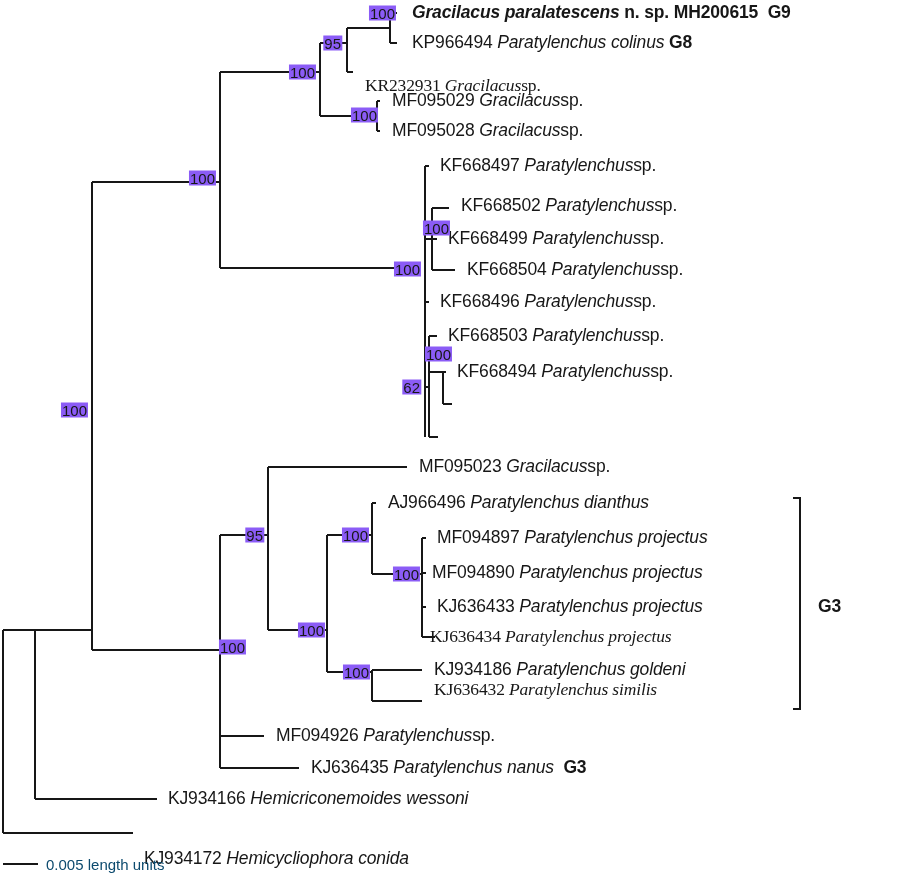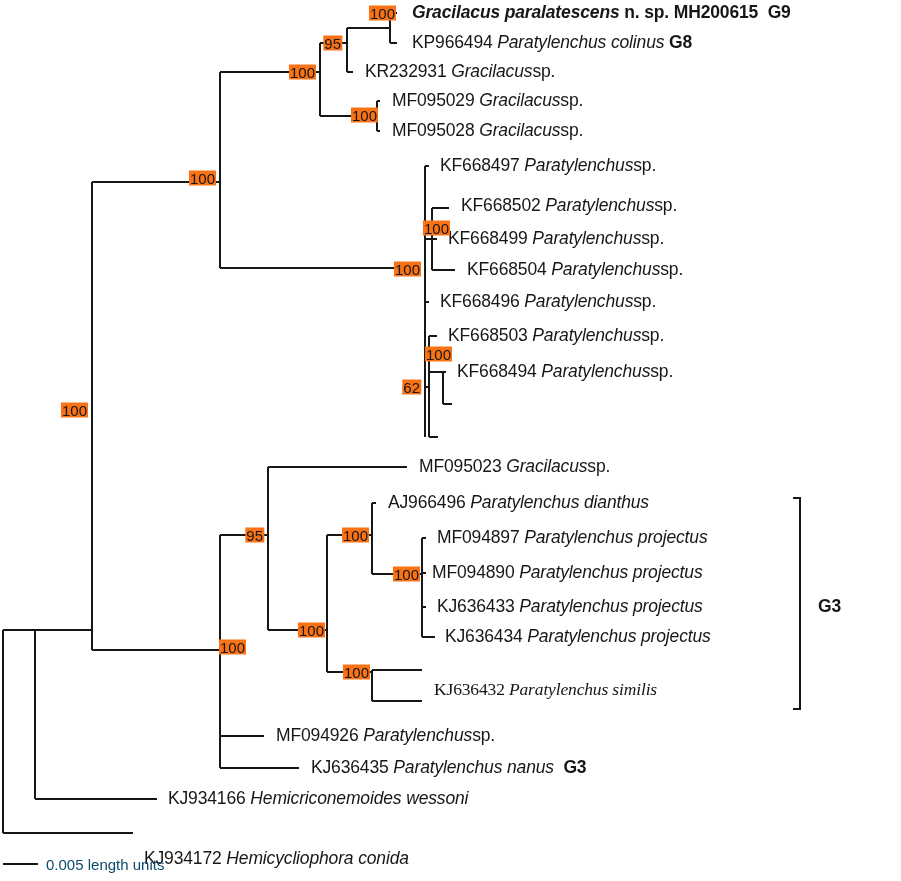--- a/index.html
+++ b/index.html
@@ -54,21 +54,21 @@
     font-weight: bold;
     font-style: normal;
   }
   .boot-label {
     position: absolute;
     font-size: 15px;
     line-height: 1;
     color: #171717;
     white-space: nowrap;
     transform: translate(-100%, -50%);
-    background: #f97316;
+    background: #8b5cf6;
     padding: 0 1px;
   }
   .bracket-tag {
     position: absolute;
     font-size: 17.5px;
     font-weight: bold;
     color: #171717;
     transform: translateY(-50%);
     white-space: nowrap;
   }
@@ -187,21 +187,21 @@
       <path d="M793,498 L800,498 L800,709 L793,709" stroke-width="1.7"></path>
 
       <path d="M3,864 L38,864" stroke-width="1.7"></path>
     </g>
   </svg>
 
   <div class="tip-label bold-tip" style="left:412px; top:13px;"><span class="sp">Gracilacus paralatescens</span>&nbsp;<span class="suffix">n. sp.</span>&nbsp;<span class="acc">MH200615</span>&nbsp;&nbsp;<span class="group-tag">G9</span></div>
 
   <div class="tip-label" style="left:412px; top:43px;"><span class="acc">KP966494</span>&nbsp;<span class="sp">Paratylenchus colinus</span>&nbsp;<span class="group-tag">G8</span></div>
 
-  <div class="tip-label" style="left:365px; top:72px;"><span class="acc">KR232931</span>&nbsp;<span class="sp">Gracilacus</span><span class="suffix">sp.</span></div>
+  <div class="tip-label" style="left:365px; top:86px;font-family:Liberation Serif, serif;"><span class="acc">KR232931</span>&nbsp;<span class="sp">Gracilacus</span><span class="suffix">sp.</span></div>
 
   <div class="tip-label" style="left:392px; top:101px;"><span class="acc">MF095029</span>&nbsp;<span class="sp">Gracilacus</span><span class="suffix">sp.</span></div>
 
   <div class="tip-label" style="left:392px; top:131px;"><span class="acc">MF095028</span>&nbsp;<span class="sp">Gracilacus</span><span class="suffix">sp.</span></div>
 
   <div class="tip-label" style="left:440px; top:166px;"><span class="acc">KF668497</span>&nbsp;<span class="sp">Paratylenchus</span><span class="suffix">sp.</span></div>
 
   <div class="tip-label" style="left:461px; top:206px;"><span class="acc">KF668502</span>&nbsp;<span class="sp">Paratylenchus</span><span class="suffix">sp.</span></div>
 
   <div class="tip-label" style="left:448px; top:239px;"><span class="acc">KF668499</span>&nbsp;<span class="sp">Paratylenchus</span><span class="suffix">sp.</span></div>
@@ -219,22 +219,23 @@
   <div class="tip-label" style="left:419px; top:467px;"><span class="acc">MF095023</span>&nbsp;<span class="sp">Gracilacus</span><span class="suffix">sp.</span></div>
 
   <div class="tip-label" style="left:388px; top:503px;"><span class="acc">AJ966496</span>&nbsp;<span class="sp">Paratylenchus dianthus</span></div>
 
   <div class="tip-label" style="left:437px; top:538px;"><span class="acc">MF094897</span>&nbsp;<span class="sp">Paratylenchus projectus</span></div>
 
   <div class="tip-label" style="left:432px; top:573px;"><span class="acc">MF094890</span>&nbsp;<span class="sp">Paratylenchus projectus</span></div>
 
   <div class="tip-label" style="left:437px; top:607px;"><span class="acc">KJ636433</span>&nbsp;<span class="sp">Paratylenchus projectus</span></div>
 
-  <div class="tip-label" style="left:445px; top:637px;"><span class="acc">KJ636434</span>&nbsp;<span class="sp">Paratylenchus projectus</span></div>
-
+  <div class="tip-label" style="left:430px; top:637px;font-family:Liberation Serif, serif;"><span class="acc">KJ636434</span>&nbsp;<span class="sp">Paratylenchus projectus</span></div>
+
+  <div class="tip-label" style="left:434px; top:670px;"><span class="acc">KJ934186</span>&nbsp;<span class="sp">Paratylenchus goldeni</span></div>
 
   <div class="tip-label" style="left:434px; top:690px;font-family:Liberation Serif, serif;"><span class="acc">KJ636432</span>&nbsp;<span class="sp">Paratylenchus similis</span></div>
 
   <div class="tip-label" style="left:276px; top:736px;"><span class="acc">MF094926</span>&nbsp;<span class="sp">Paratylenchus</span><span class="suffix">sp.</span></div>
 
   <div class="tip-label" style="left:311px; top:768px;"><span class="acc">KJ636435</span>&nbsp;<span class="sp">Paratylenchus nanus</span>&nbsp;&nbsp;<span class="group-tag">G3</span></div>
 
   <div class="tip-label" style="left:168px; top:799px;"><span class="acc">KJ934166</span>&nbsp;<span class="sp">Hemicriconemoides wessoni</span></div>
 
   <div class="tip-label" style="left:144px; top:859px;"><span class="acc">KJ934172</span>&nbsp;<span class="sp">Hemicycliophora conida</span></div>

